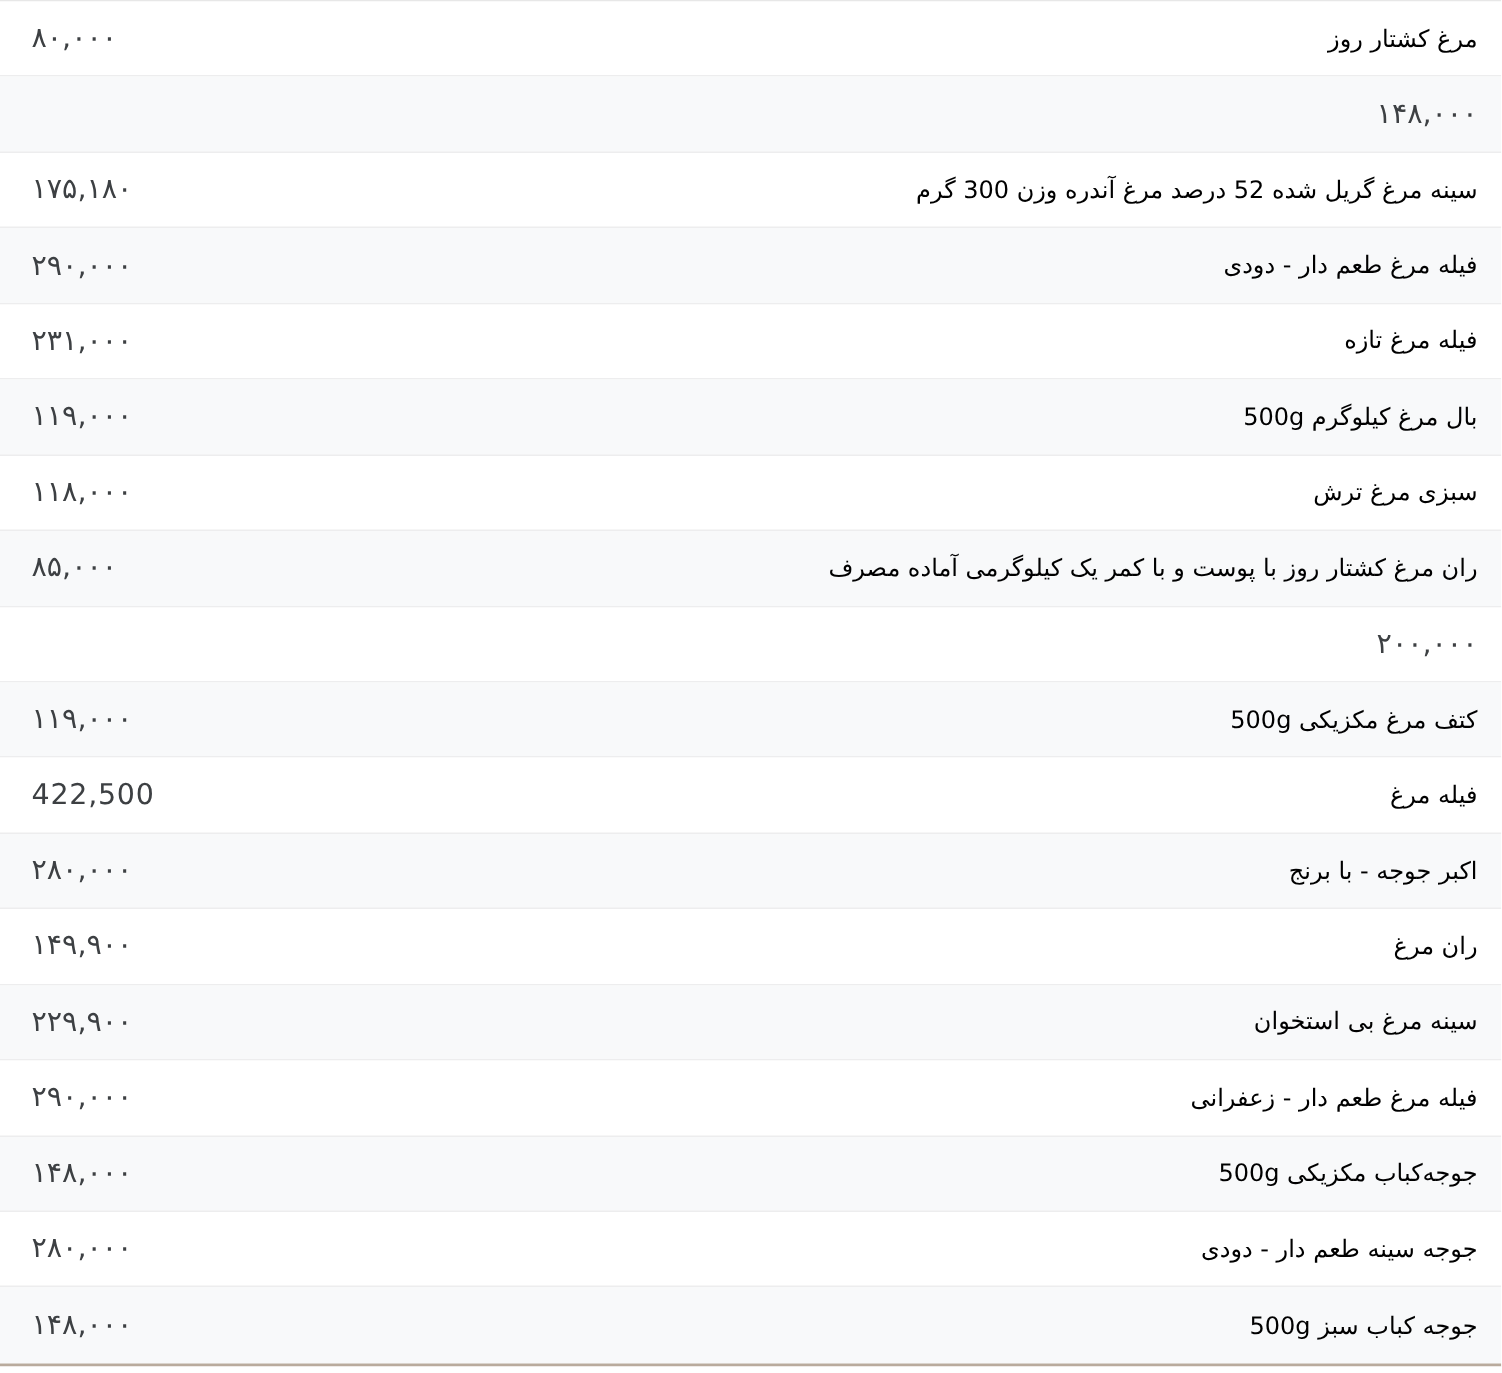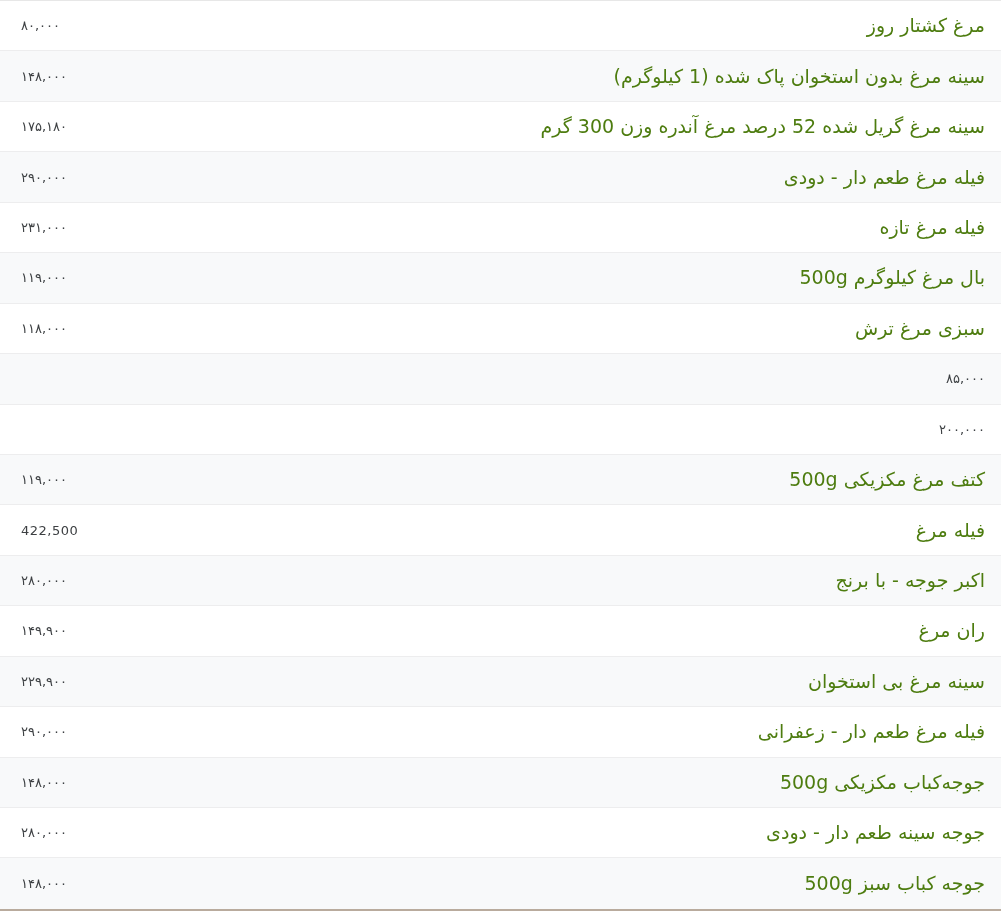--- a/index.html
+++ b/index.html
@@ -30,28 +30,28 @@
     padding: 0 16px 0 21px; 
     background: #ffffff;
   }
   .price-row:nth-child(even) {
     background: #f8f9fa;
   }
   .price-row:last-child {
     border-bottom: none;
   }
   .product-name {
-    color: #4d7c0f;
-    font-size: 19px;
+    color: #000000;
+    font-size: 16px;
     line-height: 1;
     white-space: nowrap;
   }
   .product-price {
     color: #3d4043;
-    font-size: 13px;
+    font-size: 19px;
     line-height: 1;
     direction: ltr;
     white-space: nowrap;
     letter-spacing: 0.5px;
   }
   .section-divider {
     height: 2px;
     background: #b9ab9d;
   }
   .bottom-gap {
@@ -62,21 +62,20 @@
 </head>
 <body>
 
 <div class="viewport">
   <div class="price-table">
       <div class="price-row">
     <span class="product-name">مرغ کشتار روز</span>
     <span class="product-price">۸۰,۰۰۰</span>
   </div>
       <div class="price-row">
-    <span class="product-name">سینه مرغ بدون استخوان پاک شده (1 کیلوگرم)</span>
     <span class="product-price">۱۴۸,۰۰۰</span>
   </div>
       <div class="price-row">
     <span class="product-name">سینه مرغ گریل شده 52 درصد مرغ آندره وزن 300 گرم</span>
     <span class="product-price">۱۷۵,۱۸۰</span>
   </div>
       <div class="price-row">
     <span class="product-name">فیله مرغ طعم دار - دودی</span>
     <span class="product-price">۲۹۰,۰۰۰</span>
   </div>
@@ -86,20 +85,21 @@
   </div>
       <div class="price-row">
     <span class="product-name">بال مرغ کیلوگرم 500g</span>
     <span class="product-price">۱۱۹,۰۰۰</span>
   </div>
       <div class="price-row">
     <span class="product-name">سبزی مرغ ترش</span>
     <span class="product-price">۱۱۸,۰۰۰</span>
   </div>
       <div class="price-row">
+    <span class="product-name">ران مرغ کشتار روز با پوست و با کمر یک کیلوگرمی آماده مصرف</span>
     <span class="product-price">۸۵,۰۰۰</span>
   </div>
       <div class="price-row">
     <span class="product-price">۲۰۰,۰۰۰</span>
   </div>
       <div class="price-row">
     <span class="product-name">کتف مرغ مکزیکی 500g</span>
     <span class="product-price">۱۱۹,۰۰۰</span>
   </div>
       <div class="price-row">

